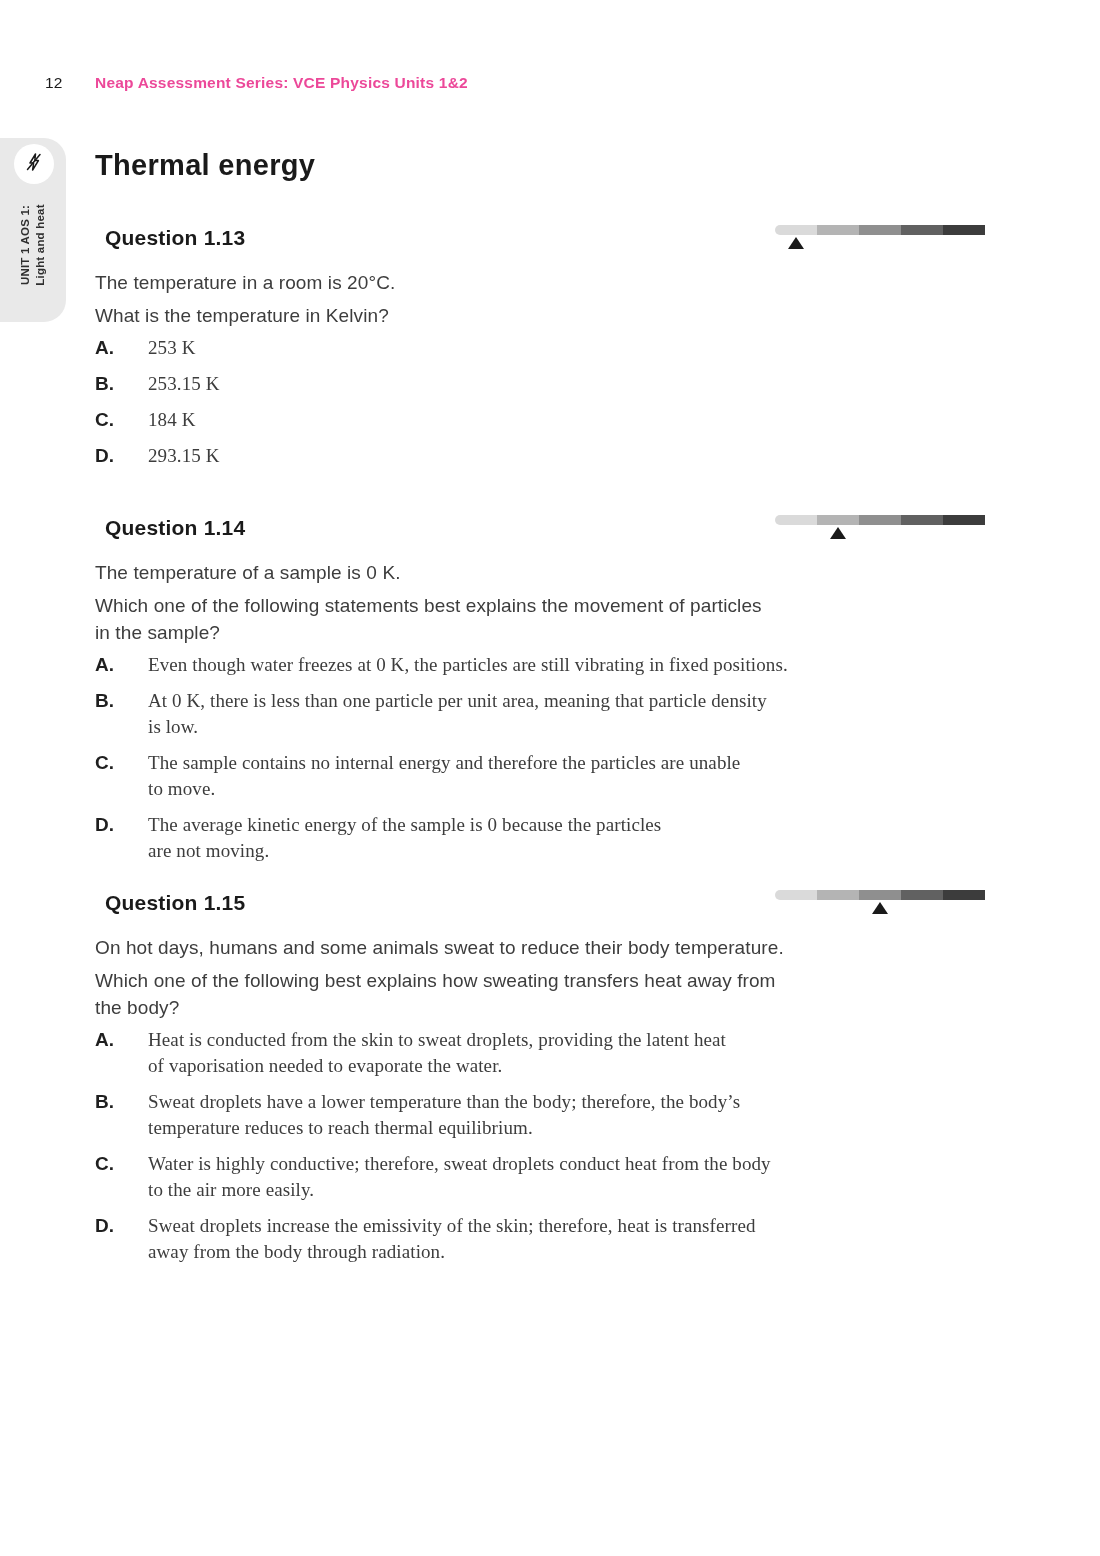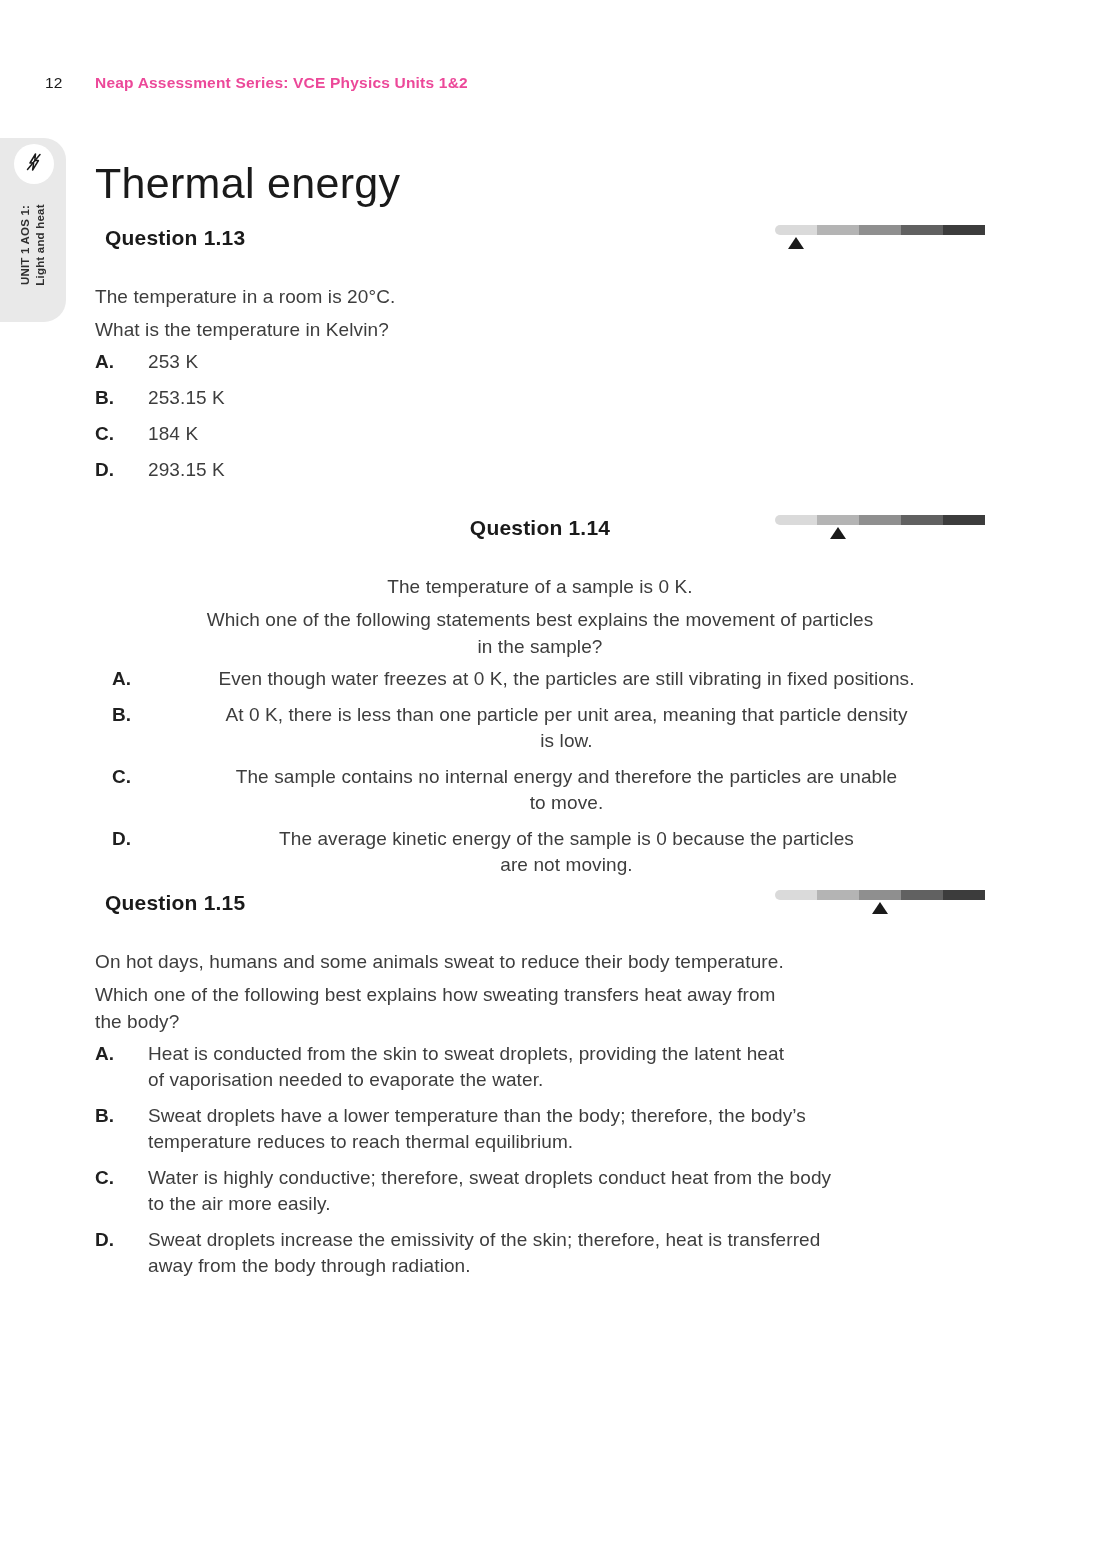--- a/index.html
+++ b/index.html
@@ -8,40 +8,40 @@
     font-family:"Liberation Sans",sans-serif;color:#3d3d3d;overflow:hidden;
   }
   
   .page-num{position:absolute;left:45px;top:74px;font-size:15.5px;font-weight:400;color:#1b1b1b;letter-spacing:.2px;}
   .header-title{position:absolute;left:95px;top:74px;font-size:15.5px;font-weight:700;color:#ec4899;letter-spacing:.2px;}
   
   .sidebar-tab{position:absolute;left:0;top:138px;width:66px;height:184px;background:#e9e9e9;border-radius:0 22px 22px 0;}
   .icon-circle{position:absolute;left:14px;top:6px;width:40px;height:40px;background:#ffffff;border-radius:50%;display:flex;align-items:center;justify-content:center;}
   .tab-label{position:absolute;left:50%;top:58%;transform:translate(-50%,-50%) rotate(-90deg);text-align:center;font-size:11.5px;font-weight:700;color:#2e2e2e;line-height:15px;white-space:nowrap;letter-spacing:.2px;}
   
-  .section-title{position:absolute;left:95px;top:130px;font-size:43px;font-weight:400;color:#1a1a1a;letter-spacing:.3px;}
+  .section-title{position:absolute;left:95px;top:130px;font-size:29px;font-weight:700;color:#1a1a1a;letter-spacing:.3px;}
   
   .question{position:absolute;left:95px;width:890px;}
   .q-row{position:relative;height:26px;}
   .q-title{margin:10px;font-size:21px;font-weight:800;color:#1a1a1a;letter-spacing:.2px;line-height:26px;}
   .diff-bar{position:absolute;right:0;top:0;width:210px;height:10px;border-radius:5px;display:flex;overflow:visible;}
   .seg{flex:1 1 0;height:10px;}
   .seg:first-child{border-radius:5px 0 0 5px;}
   .seg:last-child{border-radius:0 5px 5px 0;}
   .marker{position:absolute;top:12px;width:0;height:0;transform:translateX(-50%);
     border-left:8px solid transparent;border-right:8px solid transparent;border-bottom:12px solid #1a1a1a;}
-  .stems{margin-top:32px;}
+  .stems{margin-top:18px;}
   .stem-par{margin:0 0 6px 0;}
   .stem-line{font-size:19px;line-height:27px;color:#3d3d3d;letter-spacing:.1px;}
   .options{margin-top:2px;}
   .option{display:flex;margin-bottom:10px;}
   .opt-letter{flex:0 0 53px;font-size:19px;line-height:26px;font-weight:700;color:#1f1f1f;}
   .opt-text{flex:1;}
-  .opt-line{font-size:19px;line-height:26px;color:#3d3d3d;letter-spacing:.1px;}
-  .q-1{top:215px;} .q-2{top:505px;text-align:center;} .q-3{top:880px;}
+  .opt-line{font-size:19px;line-height:26px;color:#3d3d3d;letter-spacing:.1px;font-family:Liberation Serif, serif;}
+  .q-1{top:215px;} .q-2{top:505px;} .q-3{top:880px;}
 </style>
 </head>
 <body>
 
 <div class="page-num">12</div>
 <div class="header-title">Neap Assessment Series: VCE Physics Units 1&amp;2</div>
 
 <div class="sidebar-tab">
   <div class="icon-circle">
     <span>

